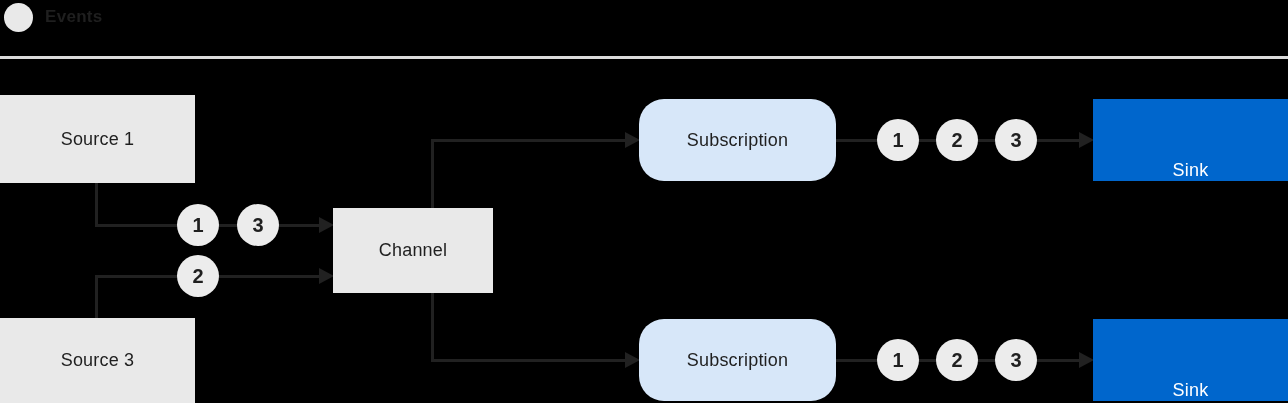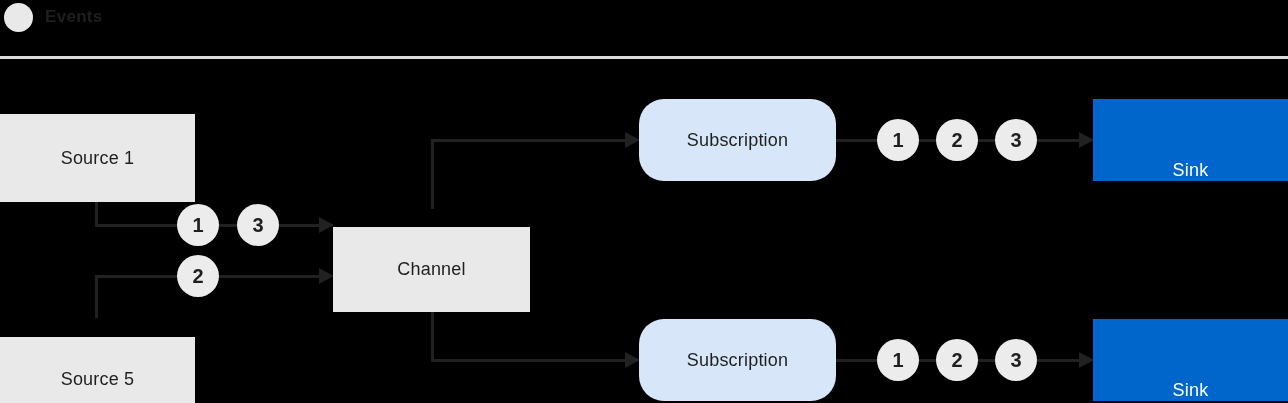--- a/index.html
+++ b/index.html
@@ -11,21 +11,21 @@
   
   .legend-circle{position:absolute;left:4px;top:3px;width:29px;height:29px;border-radius:50%;
     background:var(--legend-circle-fill,#e9e9e9);}
   .legend-label{position:absolute;left:45px;top:7px;font-size:17px;font-weight:700;
     letter-spacing:.3px;color:var(--text-dark,#1f1f1f);}
   .separator{position:absolute;left:0;top:56px;width:1288px;height:3px;
     background:var(--separator,#dbdbdb);}
   
   .node{position:absolute;display:flex;align-items:center;justify-content:center;
     font-size:18px;letter-spacing:.2px;color:var(--text-dark,#1f1f1f);}
-  .gray{background:var(--box-gray,#e9e9e9);margin-top:19px;}
+  .gray{background:var(--box-gray,#e9e9e9);}
   .lightblue{background:var(--box-blue-light,#d7e7f9);border-radius:25px;}
   .blue{background:var(--box-blue,#0066cc);color:var(--text-light,#ffffff);align-items:flex-end;}
   
   .line{position:absolute;background:var(--line,#212121);}
   .arrow{position:absolute;width:0;height:0;
     border-top:8px solid transparent;border-bottom:8px solid transparent;
     border-left:15px solid var(--line,#212121);}
   
   .marker{position:absolute;width:42px;height:42px;border-radius:50%;
     background:var(--circle-fill,#ececec);display:flex;align-items:center;justify-content:center;
@@ -55,23 +55,23 @@
   <div class="arrow" style="left:319px;top:268px"></div>
   <div class="arrow" style="left:625px;top:132px"></div>
   <div class="arrow" style="left:625px;top:352px"></div>
   <div class="arrow" style="left:1079px;top:132px"></div>
   <div class="arrow" style="left:1079px;top:352px"></div>
 
   <div class="node gray" style="left:0;top:95px;width:195px;height:88px">
     <span>Source 1</span>
   </div>
   <div class="node gray" style="left:0;top:318px;width:195px;height:85px">
-    <span>Source 5</span>
+    <span>Source 3</span>
   </div>
-  <div class="node gray" style="left:333px;top:208px;width:197px;height:85px">
+  <div class="node gray" style="left:333px;top:208px;width:160px;height:85px">
     <span>Channel</span>
   </div>
   <div class="node lightblue" style="left:639px;top:99px;width:197px;height:82px">
     <span>Subscription</span>
   </div>
   <div class="node lightblue" style="left:639px;top:319px;width:197px;height:82px">
     <span>Subscription</span>
   </div>
   <div class="node blue" style="left:1093px;top:99px;width:195px;height:82px">
     <span>Sink</span>

